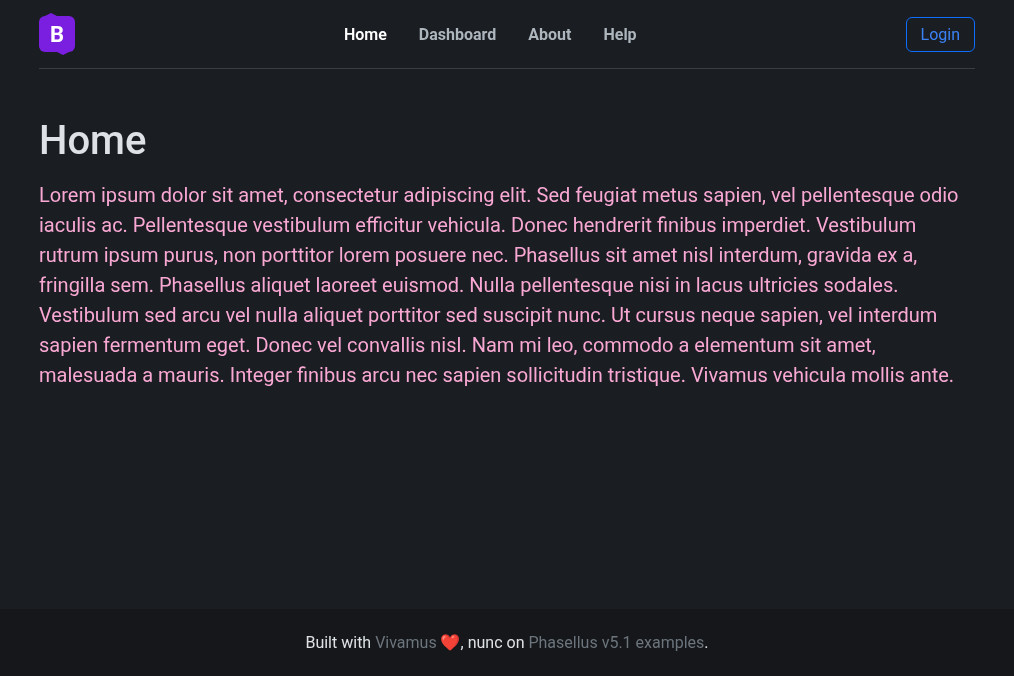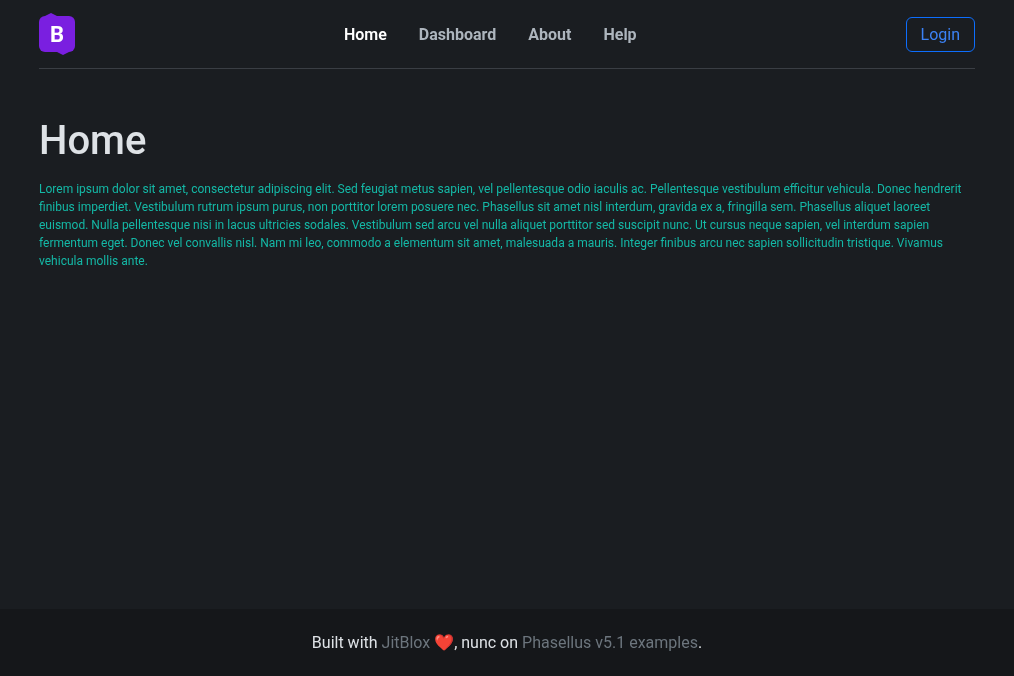--- a/index.html
+++ b/index.html
@@ -110,22 +110,22 @@
       flex: 1;
       padding-top: 32px;
     }
     h1 {
       color: #dee2e6;
       font-size: 40px;
       font-weight: 500;
       margin-bottom: 16px;
     }
     .body-text {
-      color: #14b8a6;
-      font-size: 12px;
+      color: #f9a8d4;
+      font-size: 20px;
       line-height: 1.5;
     }
     footer {
       background-color: #15171a;
       padding: 24px 0;
       text-align: center;
       color: #dee2e6;
       font-size: 16px;
     }
     footer .link {
@@ -161,16 +161,16 @@
 
 <main>
   <div class="container">
     <h1>Home</h1>
     <p class="body-text">Lorem ipsum dolor sit amet, consectetur adipiscing elit. Sed feugiat metus sapien, vel pellentesque odio iaculis ac. Pellentesque vestibulum efficitur vehicula. Donec hendrerit finibus imperdiet. Vestibulum rutrum ipsum purus, non porttitor lorem posuere nec. Phasellus sit amet nisl interdum, gravida ex a, fringilla sem. Phasellus aliquet laoreet euismod. Nulla pellentesque nisi in lacus ultricies sodales. Vestibulum sed arcu vel nulla aliquet porttitor sed suscipit nunc. Ut cursus neque sapien, vel interdum sapien fermentum eget. Donec vel convallis nisl. Nam mi leo, commodo a elementum sit amet, malesuada a mauris. Integer finibus arcu nec sapien sollicitudin tristique. Vivamus vehicula mollis ante.</p>
   </div>
 </main>
 
 <footer>
   <div class="container">
-    <span>Built with </span><a class="link">JitBlox</a>
+    <span>Built with </span><a class="link">Vivamus</a>
     <span class="heart">❤️</span><span>, nunc on </span><a class="link">Phasellus v5.1 examples</a><span>.</span>
   </div>
 </footer>
 
 </body></html>

